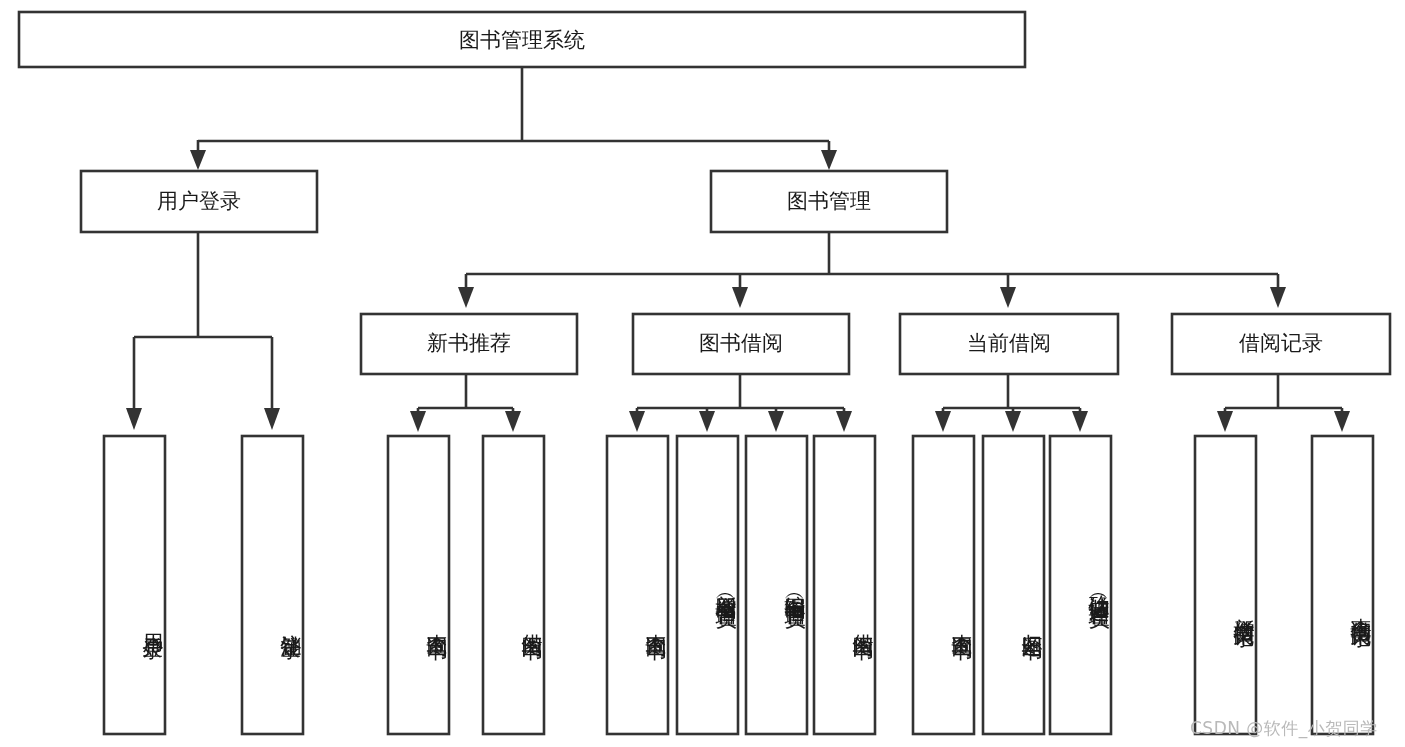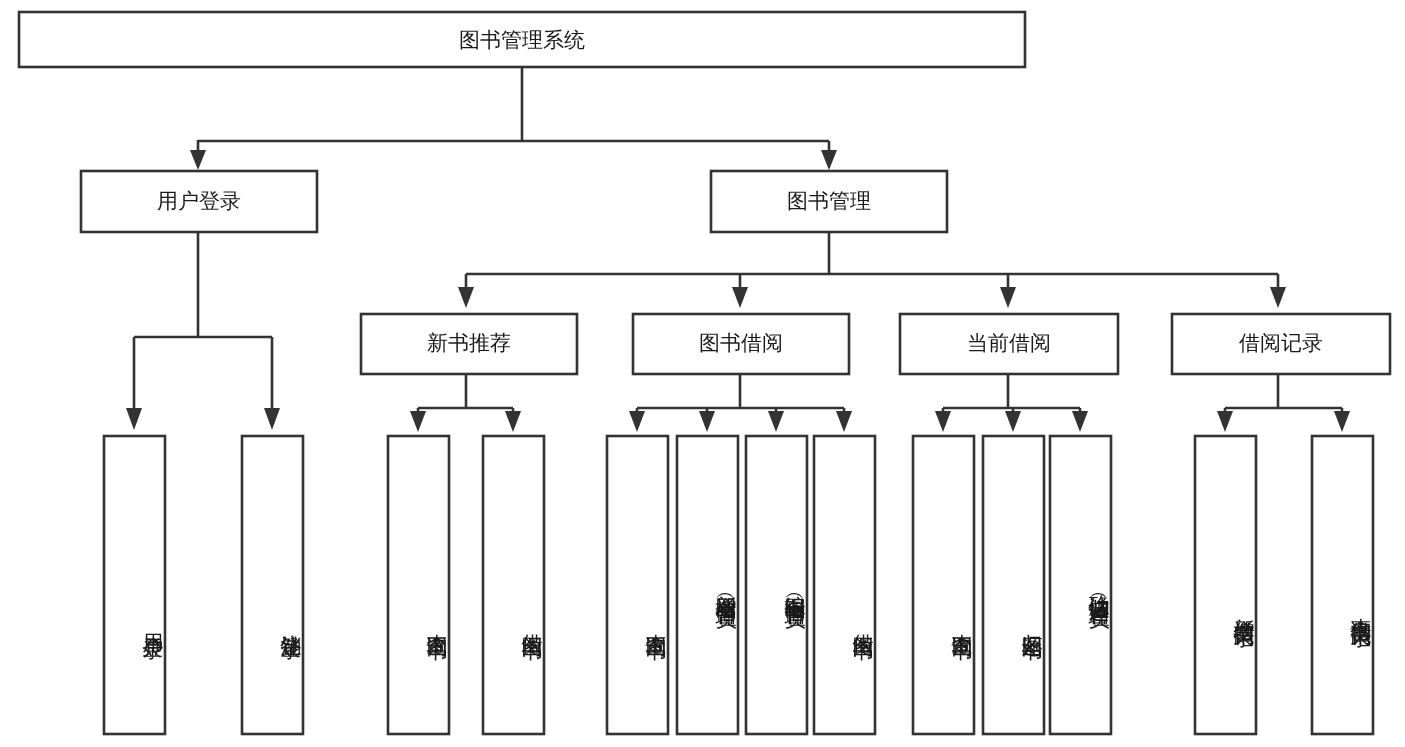--- a/index.html
+++ b/index.html
@@ -212,14 +212,15 @@
   <div class="node-label-v" style="left:607px; top:521px; width:61px; height:200px;">查询图书</div>
   <div class="node-label-v" style="left:677px; top:444px; width:61px; height:285px;">新增图书（管理员）</div>
   <div class="node-label-v" style="left:746px; top:444px; width:61px; height:285px;">编辑图书（管理员）</div>
   <div class="node-label-v" style="left:814px; top:521px; width:61px; height:200px;">借阅图书</div>
   <div class="node-label-v" style="left:913px; top:521px; width:61px; height:200px;">查询图书</div>
   <div class="node-label-v" style="left:983px; top:521px; width:61px; height:200px;">归还图书</div>
   <div class="node-label-v" style="left:1050px; top:444px; width:61px; height:285px;">确认归还（管理员）</div>
   <div class="node-label-v" style="left:1195px; top:487px; width:61px; height:240px;">新增借阅记录</div>
   <div class="node-label-v" style="left:1312px; top:487px; width:61px; height:240px;">查询借阅记录</div>
 
+  <div class="watermark" style="left:1190px; top:717px;">CSDN @软件_小贺同学</div>
 
 </div>
 
 </body></html>

